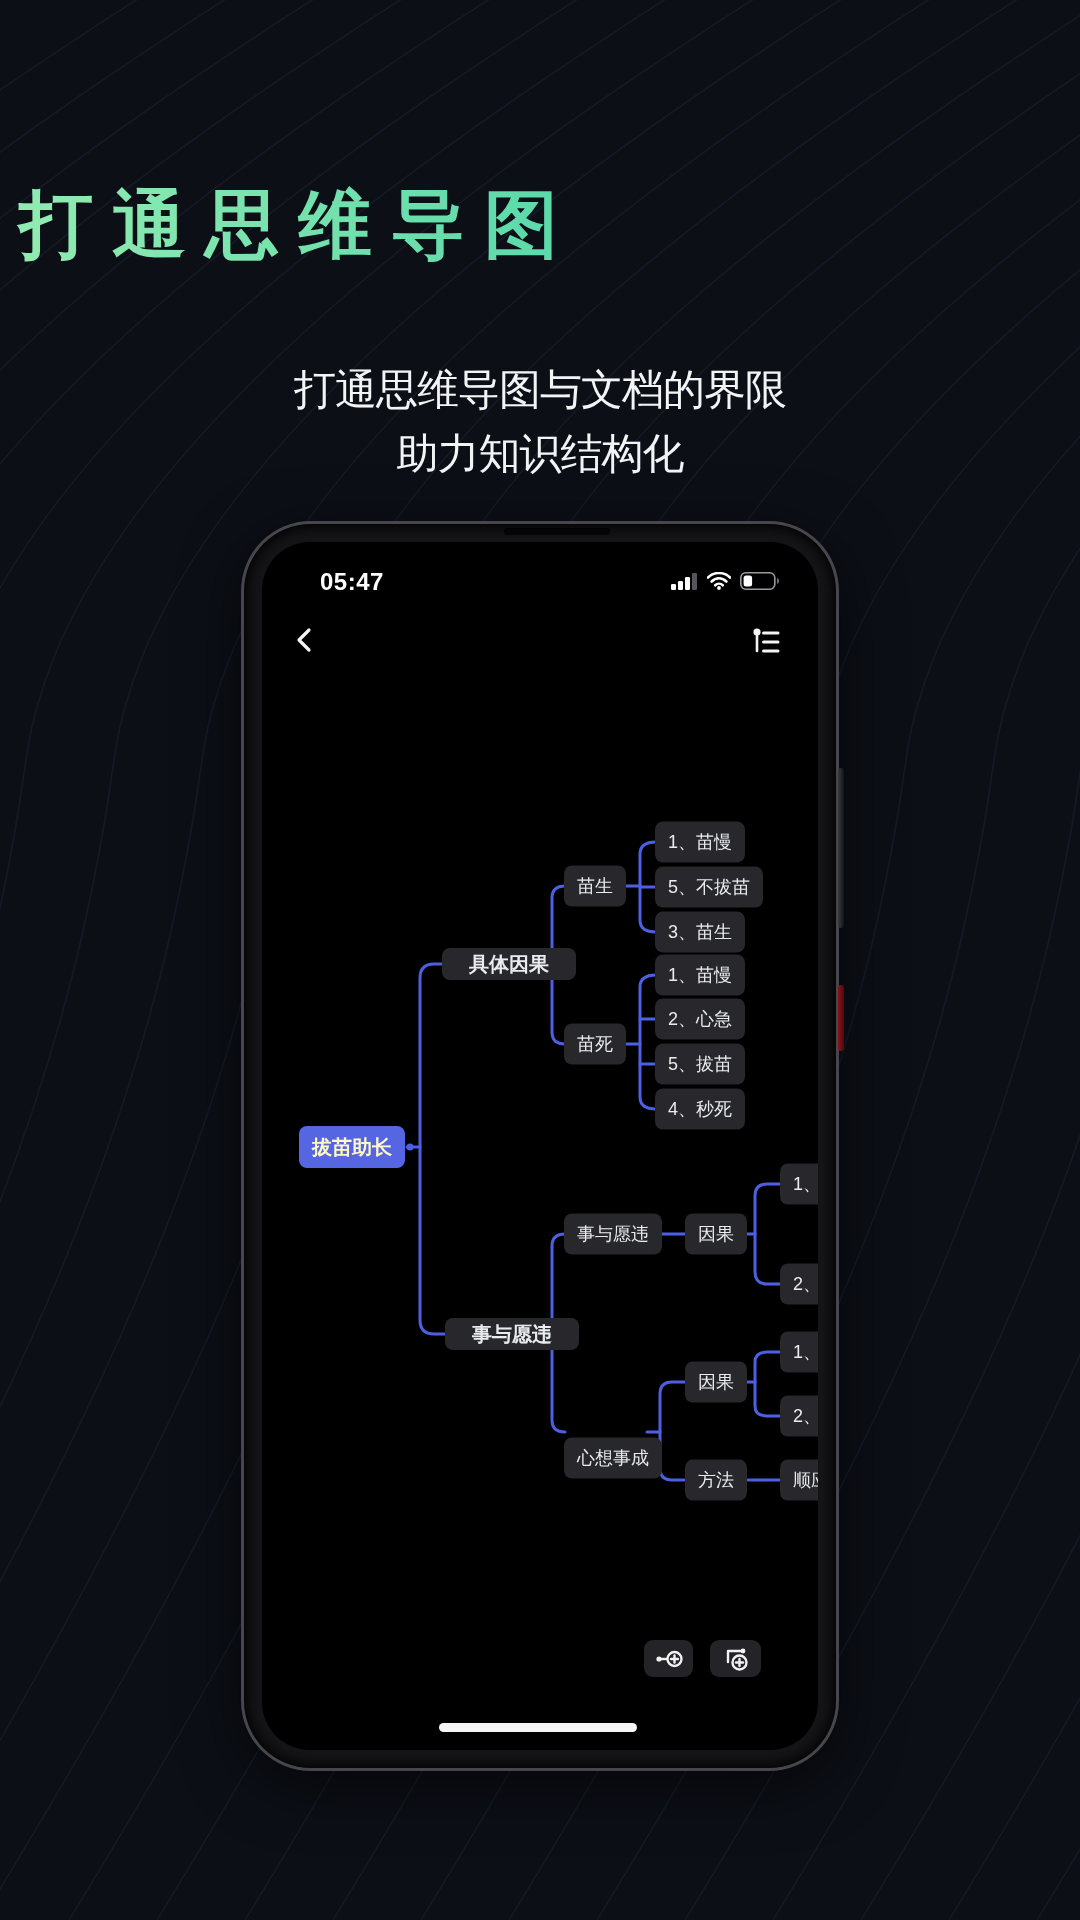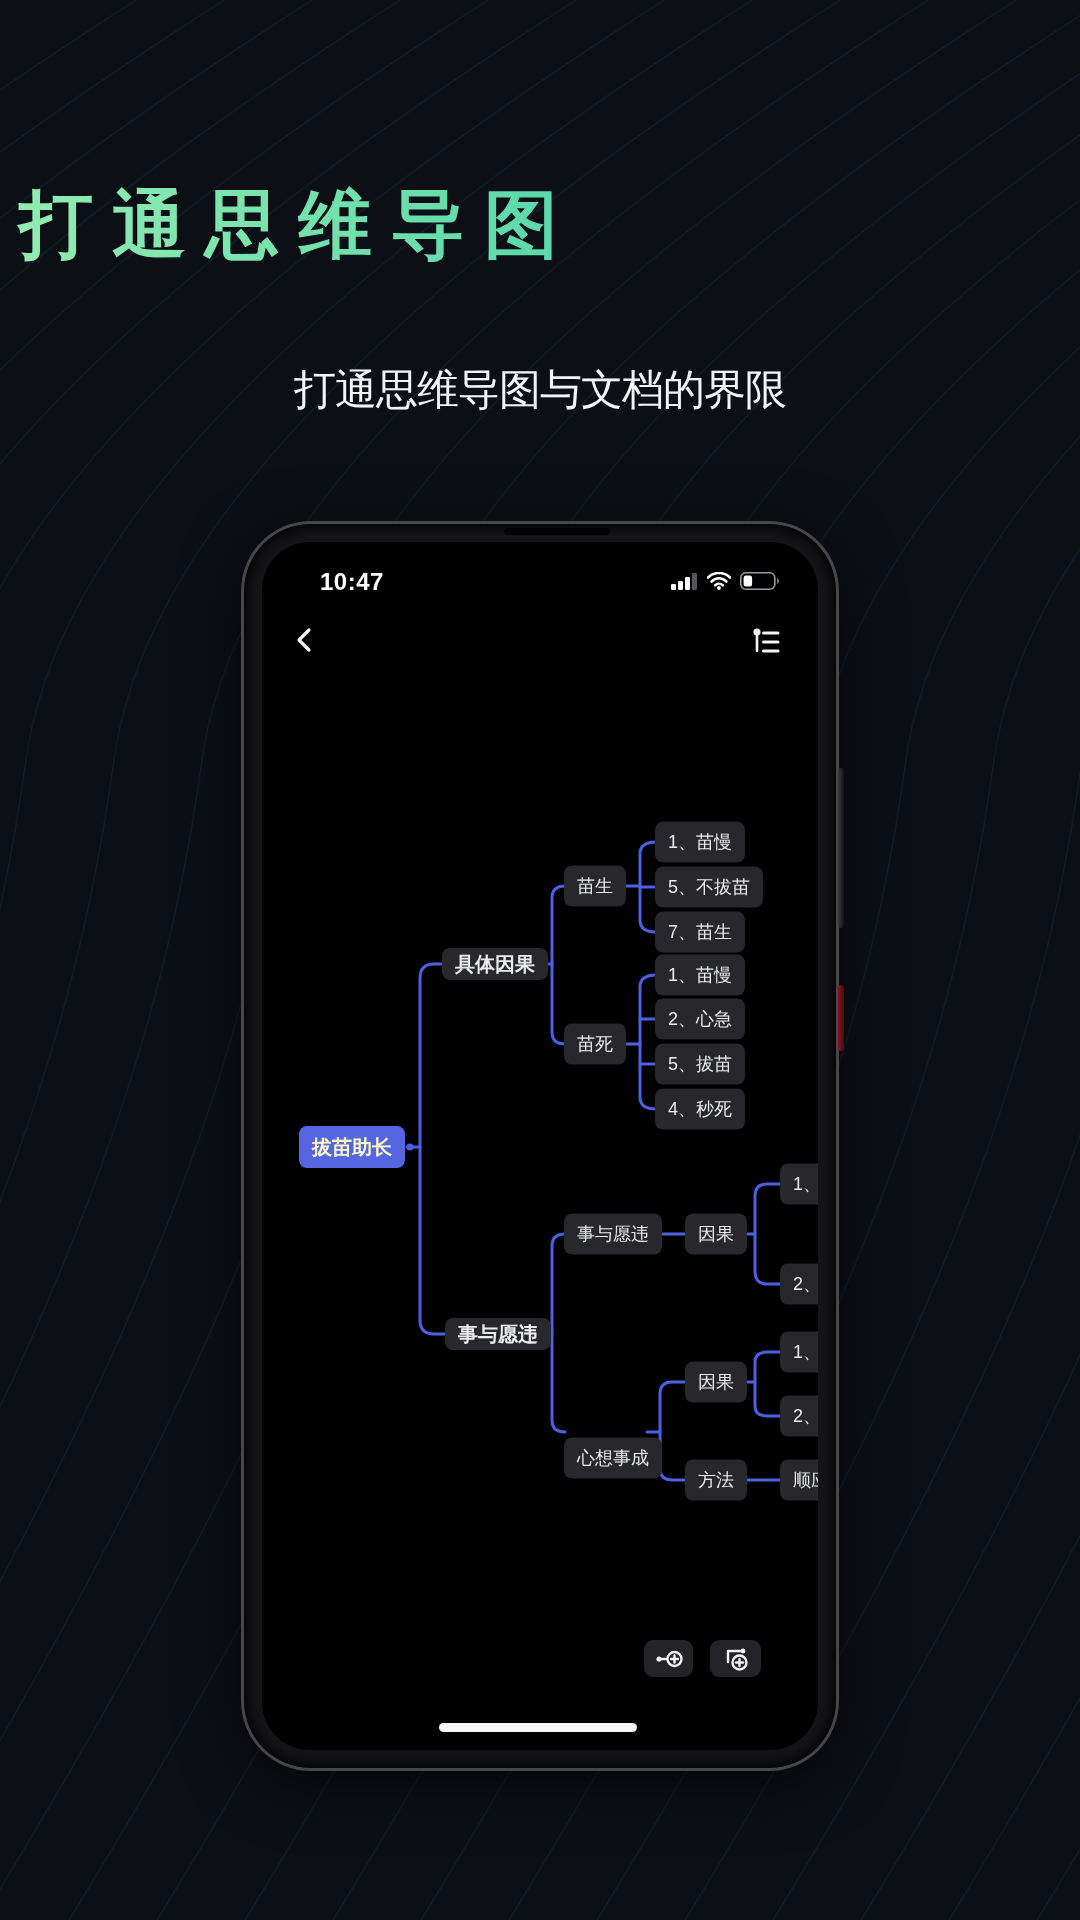--- a/index.html
+++ b/index.html
@@ -67,21 +67,21 @@
 
   
   .mindmap { position:absolute; inset:0; }
   .mm-svg { position:absolute; inset:0; }
   .node {
     position:absolute; transform:translateY(-50%);
     background:#27272c; color:#e9ebee;
     height:31px; line-height:31px; padding:5px 13px;
     border-radius:8px; font-size:18px; white-space:nowrap;
   }
-  .node.lvl1 { font-size:20px; font-weight:bold; padding:0 13px; height:32px; line-height:32px; }
+  .node.lvl1 { font-size:20px; font-weight:bold; padding:0 27px; height:32px; line-height:32px; }
   .node.root { background:#5666e2; color:#fef9c3; font-size:20px; font-weight:bold; height:32px; line-height:32px; }
 
   
   .tool-btn {
     position:absolute; top:1098px; height:37px;
     background:#232328; border-radius:9px;
     display:flex; align-items:center; justify-content:center;
   }
   .tool-btn.add-sibling { left:382px; width:49px; }
   .tool-btn.add-child   { left:448px; width:51px; }
@@ -127,30 +127,31 @@
     <path d="M 1402 2040 C 1822 1380, 1922 1050, 1962 760 S 2382 180, 2882 -120" fill="none" stroke="#2b3650" stroke-width="1.6" opacity="0.30"></path>
     <path d="M 1490 2040 C 1910 1380, 2010 1050, 2050 760 S 2470 180, 2970 -120" fill="none" stroke="#2b3650" stroke-width="1.6" opacity="0.30"></path>
     <path d="M 1578 2040 C 1998 1380, 2098 1050, 2138 760 S 2558 180, 3058 -120" fill="none" stroke="#2b3650" stroke-width="1.6" opacity="0.30"></path>
     <path d="M 1666 2040 C 2086 1380, 2186 1050, 2226 760 S 2646 180, 3146 -120" fill="none" stroke="#2b3650" stroke-width="1.6" opacity="0.30"></path>
     <path d="M 1754 2040 C 2174 1380, 2274 1050, 2314 760 S 2734 180, 3234 -120" fill="none" stroke="#2b3650" stroke-width="1.6" opacity="0.30"></path>
   </svg>
 
 <div class="hero-title">打通思维导图</div>
 <div class="hero-sub">
   <div>打通思维导图与文档的界限</div>
+  <div>助力知识结构化</div>
 </div>
 
 <div class="phone">
   <div class="speaker-slit"></div>
   <div class="side-btn volume"></div>
   <div class="side-btn power"></div>
 
   <div class="screen">
 
-    <div class="sb-time">10:47</div>
+    <div class="sb-time">05:47</div>
     <div class="sb-icons">
       <svg width="27" height="17" viewBox="0 0 27 17">
         <rect x="0" y="11" width="5" height="6" rx="1.2" fill="#ffffff"></rect>
         <rect x="7" y="8" width="5" height="9" rx="1.2" fill="#ffffff"></rect>
         <rect x="14" y="4" width="5" height="13" rx="1.2" fill="#ffffff"></rect>
         <rect x="21" y="0" width="5" height="17" rx="1.2" fill="#55555c"></rect>
       </svg>
       <svg width="24" height="18" viewBox="0 0 24 18">
         <path d="M1 5.5 C7 -0.5 17 -0.5 23 5.5" fill="none" stroke="#ffffff" stroke-width="2.6" stroke-linecap="round"></path>
         <path d="M4.6 9.5 C9 5.2 15 5.2 19.4 9.5" fill="none" stroke="#ffffff" stroke-width="2.6" stroke-linecap="round"></path>
@@ -211,21 +212,21 @@
           <path d="M473 938 L518 938"></path>
           <circle cx="148" cy="605" r="3.5" fill="#4c60e4" stroke="none"></circle>
         </g>
       </svg>
 
       <div class="node root" style="left:37px; top:605px">拔苗助长</div>
       <div class="node lvl1" style="left:180px; top:422px">具体因果</div>
       <div class="node" style="left:302px; top:344px">苗生</div>
       <div class="node" style="left:393px; top:300px">1、苗慢</div>
       <div class="node" style="left:393px; top:345px">5、不拔苗</div>
-      <div class="node" style="left:393px; top:390px">7、苗生</div>
+      <div class="node" style="left:393px; top:390px">3、苗生</div>
       <div class="node" style="left:302px; top:502px">苗死</div>
       <div class="node" style="left:393px; top:433px">1、苗慢</div>
       <div class="node" style="left:393px; top:477px">2、心急</div>
       <div class="node" style="left:393px; top:522px">5、拔苗</div>
       <div class="node" style="left:393px; top:567px">4、秒死</div>
       <div class="node lvl1" style="left:183px; top:792px">事与愿违</div>
       <div class="node" style="left:302px; top:692px">事与愿违</div>
       <div class="node" style="left:423px; top:692px">因果</div>
       <div class="node" style="left:518px; top:642px; width:90px">1、</div>
       <div class="node" style="left:518px; top:742px; width:90px">2、</div>

